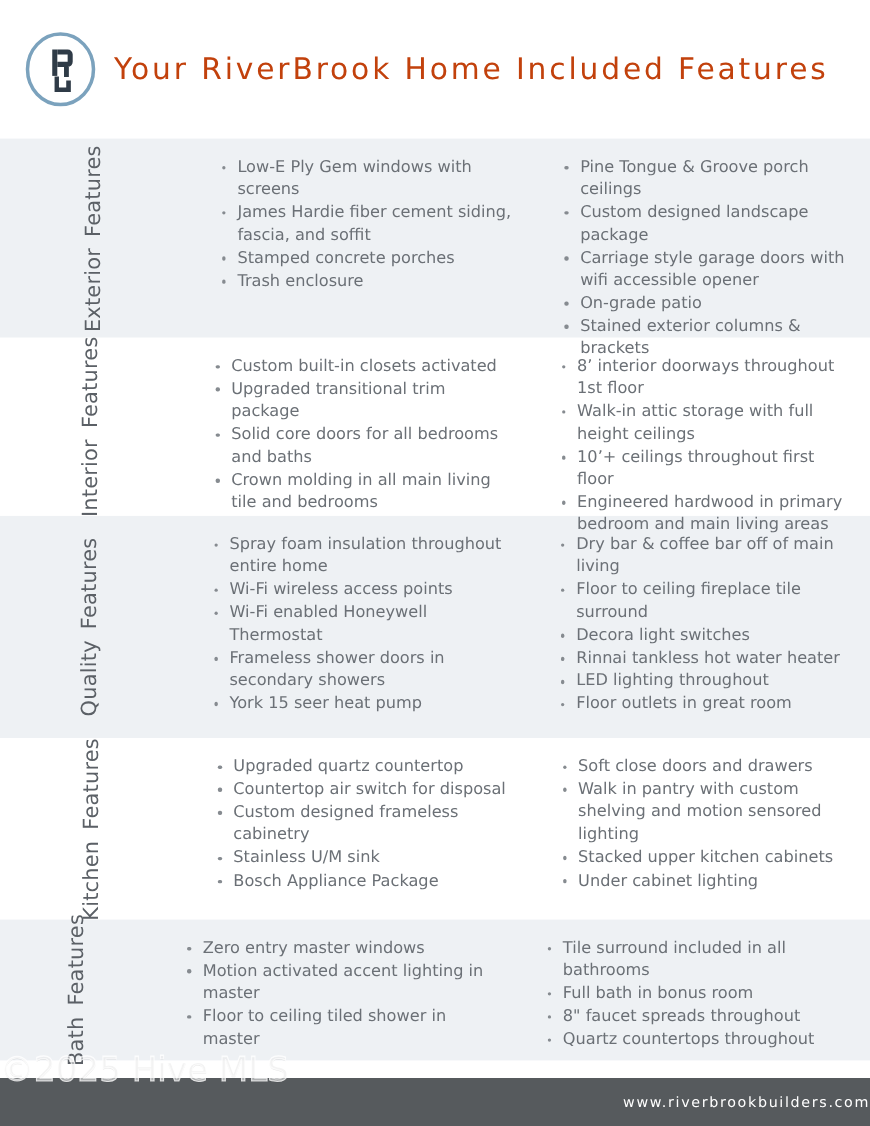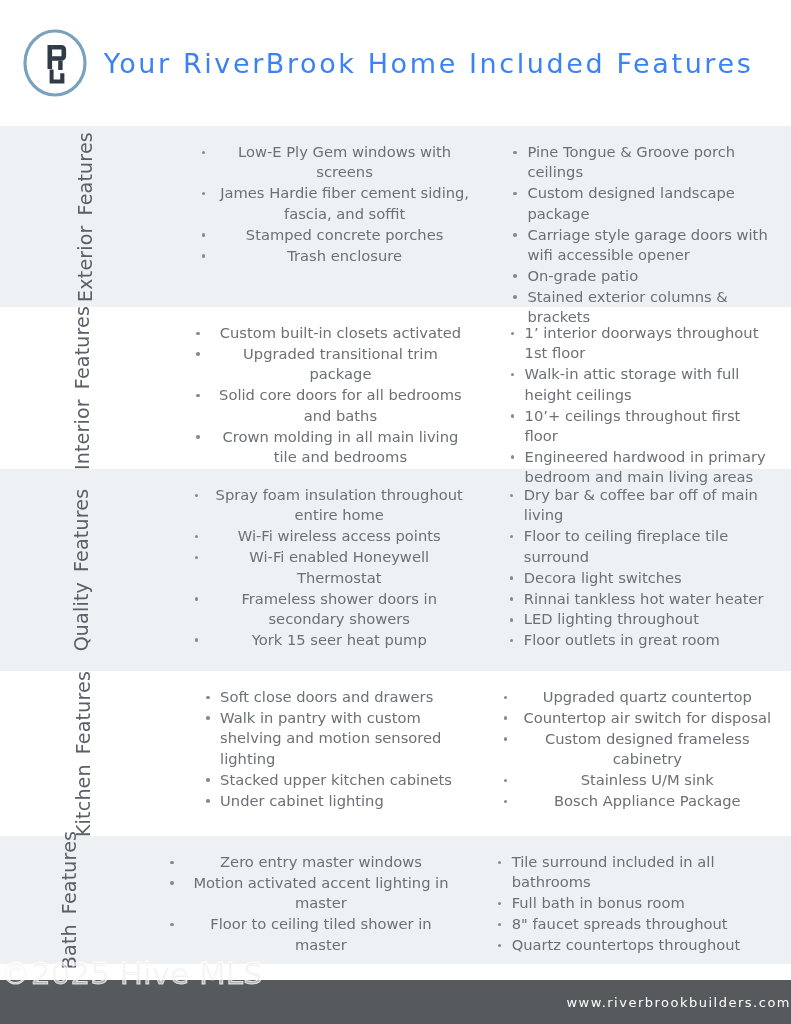--- a/index.html
+++ b/index.html
@@ -31,21 +31,21 @@
     display: flex;
     align-items: center;
     justify-content: center;
   }
   .logo-svg { display: block; }
   .page-title {
     flex: 1;
     text-align: center;
     font-size: 27px;
     font-weight: 400;
-    color: #3b82f6;
+    color: #c2410c;
     letter-spacing: 2.6px;
     padding-right: 26px;
     white-space: nowrap;
   }
 
   
   .section {
     display: flex;
     align-items: stretch;
     box-sizing: border-box;
@@ -77,21 +77,21 @@
   .cols {
     flex: 1;
     display: flex;
     gap: 0;
     padding-right: 14px;
   }
   .col {
     flex: 1 1 50%;
     box-sizing: border-box;
   }
-  .col.left { padding-left: 14px; text-align: center; }
+  .col.left { padding-left: 14px; }
   .col.right { padding-left: 22px; }
 
   ul.feat {
     margin: 0;
     padding: 0 0 0 18px;
     list-style: none;
   }
   ul.feat li {
     position: relative;
     font-size: 14.7px;
@@ -201,21 +201,21 @@
         <div class="col left">
           <ul class="feat">
             <li>Custom built-in closets activated</li>
             <li>Upgraded transitional trim package</li>
             <li>Solid core doors for all bedrooms and baths</li>
             <li>Crown molding in all main living tile and bedrooms</li>
           </ul>
         </div>
         <div class="col right">
           <ul class="feat">
-            <li>1’ interior doorways throughout 1st floor</li>
+            <li>8’ interior doorways throughout 1st floor</li>
             <li>Walk-in attic storage with full height ceilings</li>
             <li>10’+ ceilings throughout first floor</li>
             <li>Engineered hardwood in primary bedroom and main living areas</li>
           </ul>
         </div>
       </div>
     </div>
     <div class="section tint" style="height: 202px;">
       <div class="cat-label">
         <div class="cat-rot">
@@ -246,37 +246,37 @@
       </div>
     </div>
     <div class="section plain" style="height: 165px;">
       <div class="cat-label">
         <div class="cat-rot">
           <span>Kitchen</span>
           <span>Features</span>
         </div>
       </div>
       <div class="cols">
-        <div class="col right">
-          <ul class="feat">
-            <li>Soft close doors and drawers</li>
-            <li>Walk in pantry with custom shelving and motion sensored lighting</li>
-            <li>Stacked upper kitchen cabinets</li>
-            <li>Under cabinet lighting</li>
-          </ul>
-        </div>
         <div class="col left">
           <ul class="feat">
             <li>Upgraded quartz countertop</li>
             <li>Countertop air switch for disposal</li>
             <li>Custom designed frameless cabinetry</li>
             <li>Stainless U/M sink</li>
             <li>Bosch Appliance Package</li>
           </ul>
         </div>
+        <div class="col right">
+          <ul class="feat">
+            <li>Soft close doors and drawers</li>
+            <li>Walk in pantry with custom shelving and motion sensored lighting</li>
+            <li>Stacked upper kitchen cabinets</li>
+            <li>Under cabinet lighting</li>
+          </ul>
+        </div>
       </div>
     </div>
     <div class="section tint" style="height: 128px;">
       <div class="cat-label">
         <div class="cat-rot">
           <span>Bath</span>
           <span>Features</span>
         </div>
       </div>
       <div class="cols">

